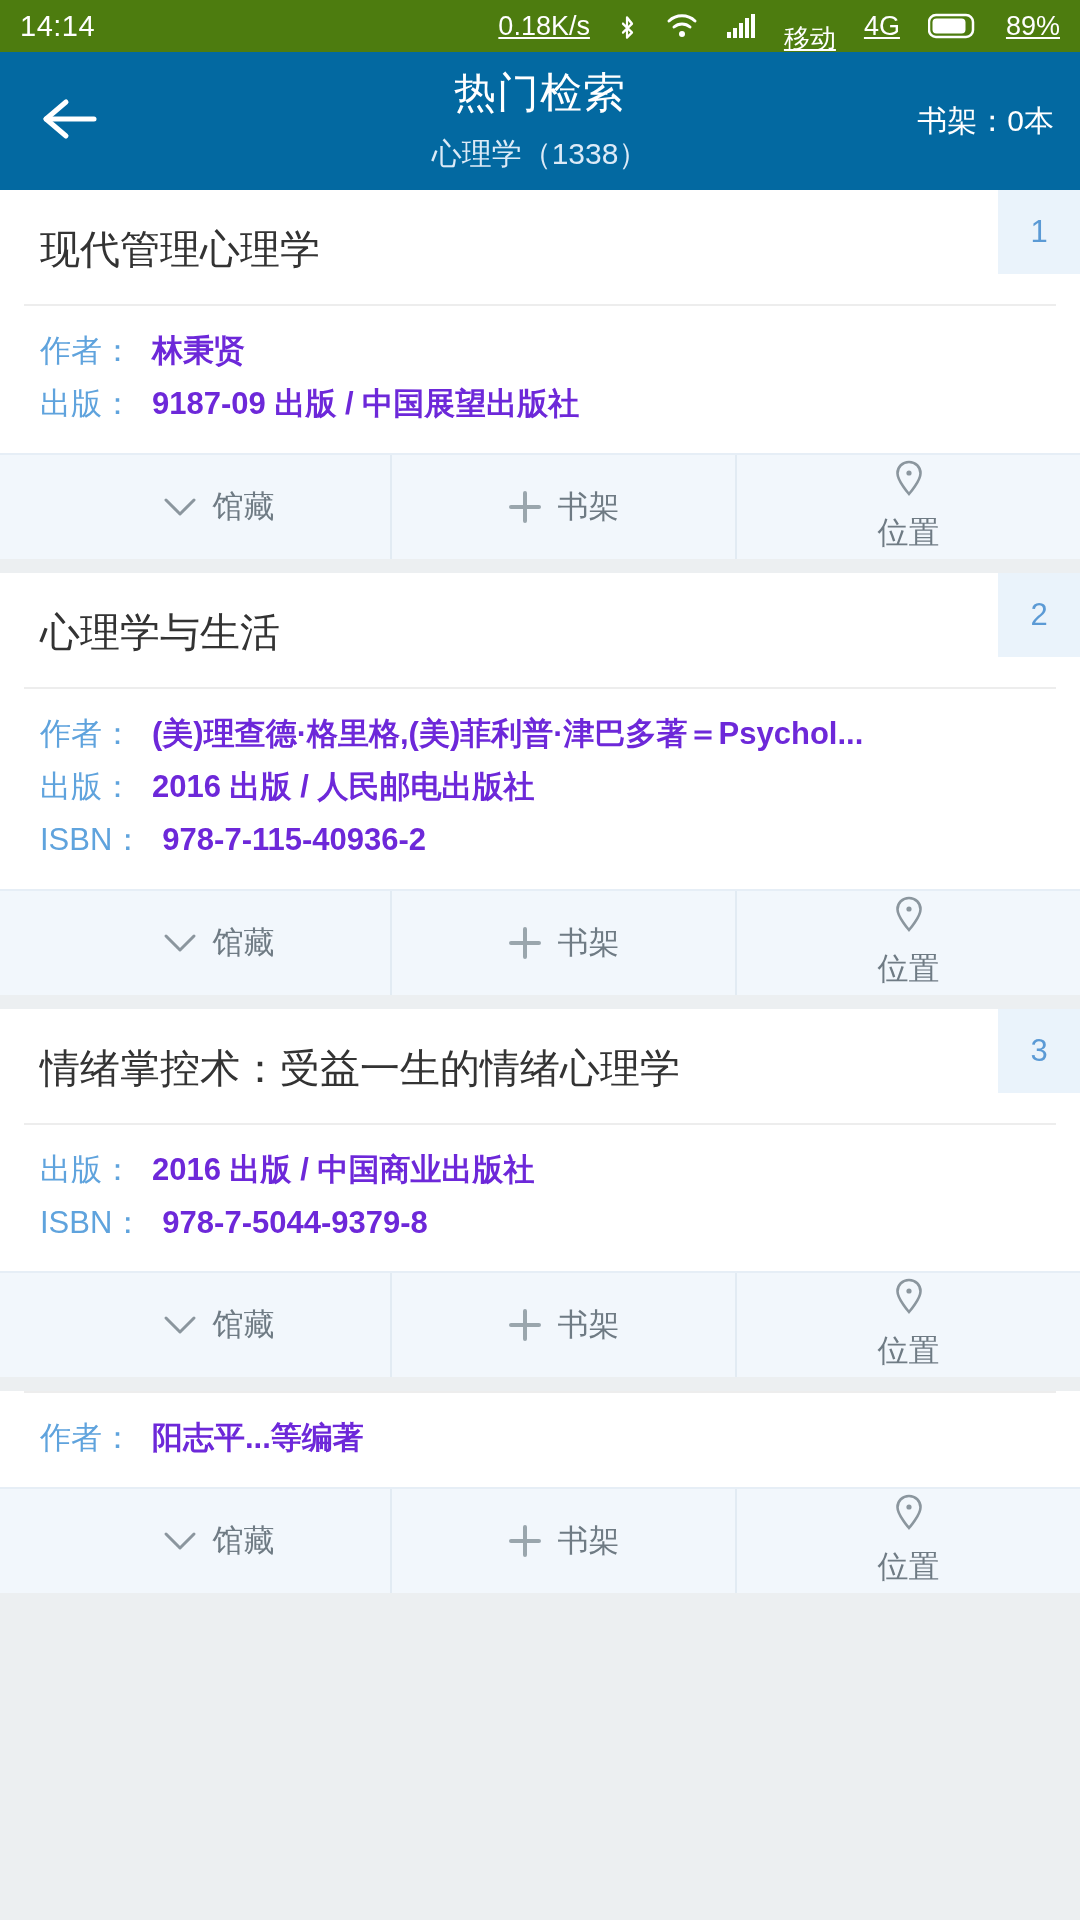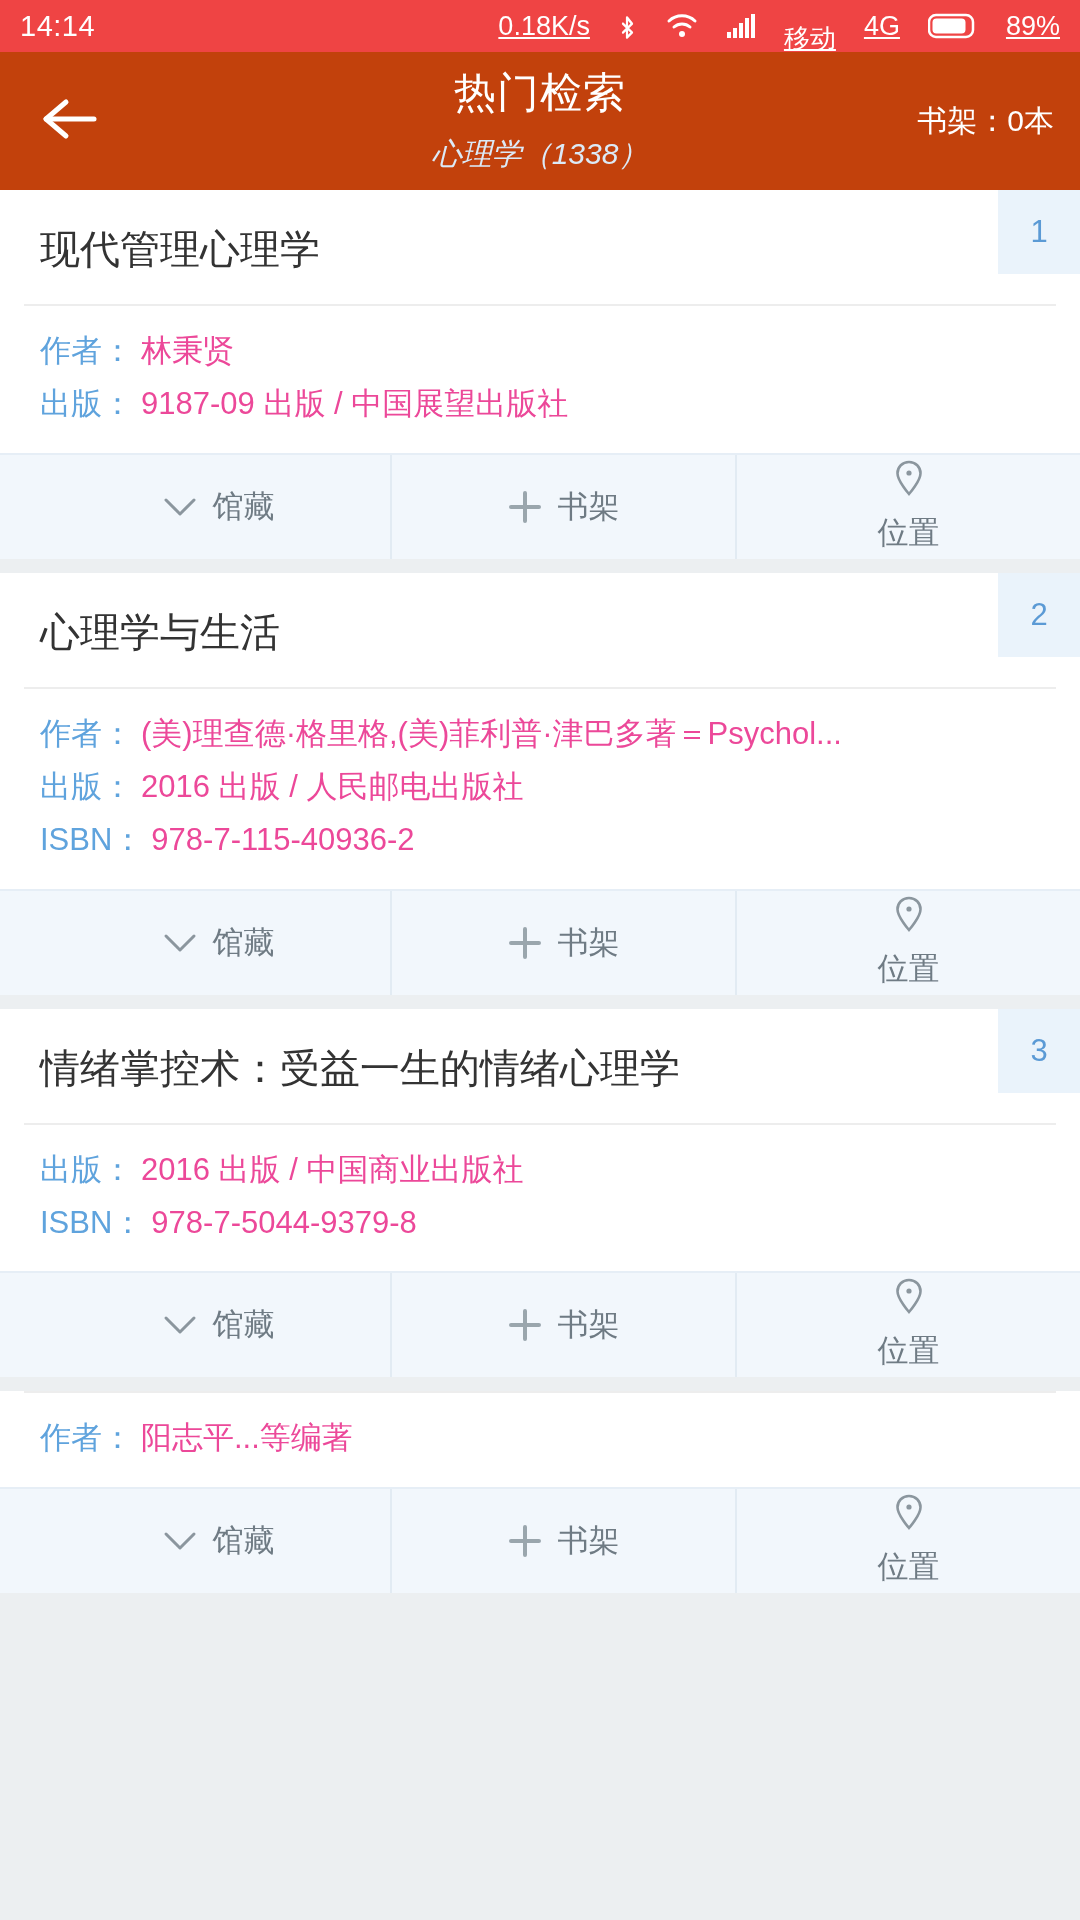--- a/index.html
+++ b/index.html
@@ -6,21 +6,21 @@
   html, body {
     width:1080px; height:1920px;
     font-family:"Liberation Sans","DejaVu Sans",sans-serif;
     background:#eceff1;
     overflow:hidden;
   }
 
   
   .statusbar{
     height:52px; width:100%;
-    background:#ef4444;
+    background:#4d7c0f;
     display:flex; align-items:center;
     padding:0 20px;
     color:#ffffff;
     justify-content:flex-end;
   }
   .sb-time{ font-size:29px; letter-spacing:.5px; }
   .sb-right{
     margin-left:auto;
     display:flex; align-items:center; gap:28px;
     font-size:27px;
@@ -28,21 +28,21 @@
   }
   .sb-ico{ display:inline-flex; align-items:center; justify-content:center; }
   .sb-ico svg{ display:block; }
   .sb-carrier{ font-size:26px;margin-top:24px; }
   .sb-net{ font-size:27px; }
   .sb-batt{ font-size:27px; margin-left:2px; }
 
   
   .header{
     height:138px; width:100%;
-    background:#c2410c;
+    background:#0369a1;
     display:flex; align-items:center;
     position:relative;
     padding:0 26px;
   }
   .back-btn{
     width:86px; height:86px;
     display:flex; align-items:center; justify-content:center;
     flex:0 0 auto;
   }
   .titles{
@@ -50,21 +50,21 @@
     left:0; right:0; top:0; bottom:0;
     display:flex; flex-direction:column;
     align-items:center; justify-content:center;
     pointer-events:none;
   }
   .title-main{
     color:#ffffff; font-size:42px; line-height:1.14;
     letter-spacing:1px;
   }
   .title-sub{
-    color:#dceaf7; font-size:30px; line-height:1.3; margin-top:17px;font-style:italic;
+    color:#dceaf7; font-size:30px; line-height:1.3; margin-top:17px;
   }
   .shelf-count{
     margin-left:auto;
     color:#ffffff; font-size:30px;
     position:relative; z-index:2;
     white-space:nowrap;
   }
 
   
   .list{ width:100%; }
@@ -97,21 +97,21 @@
   }
   .meta{
     padding:18px 40px 22px 40px;
   }
   .meta-row{
     font-size:31px; color:#5fa3dd;
     line-height:1.72;
     white-space:nowrap; overflow:hidden; text-overflow:ellipsis;
   }
   .meta-label{ color:#5fa3dd; }
-  .meta-val{ color:#ec4899; margin-left:8px; }
+  .meta-val{ color:#6d28d9; margin-left:19px;font-weight:bold; }
 
   
   .actions{
     display:flex;
     height:106px;
     background:#f2f7fc;
     border-top:2px solid #e6eef6;
     padding-left:47px;
   }
   .action{

